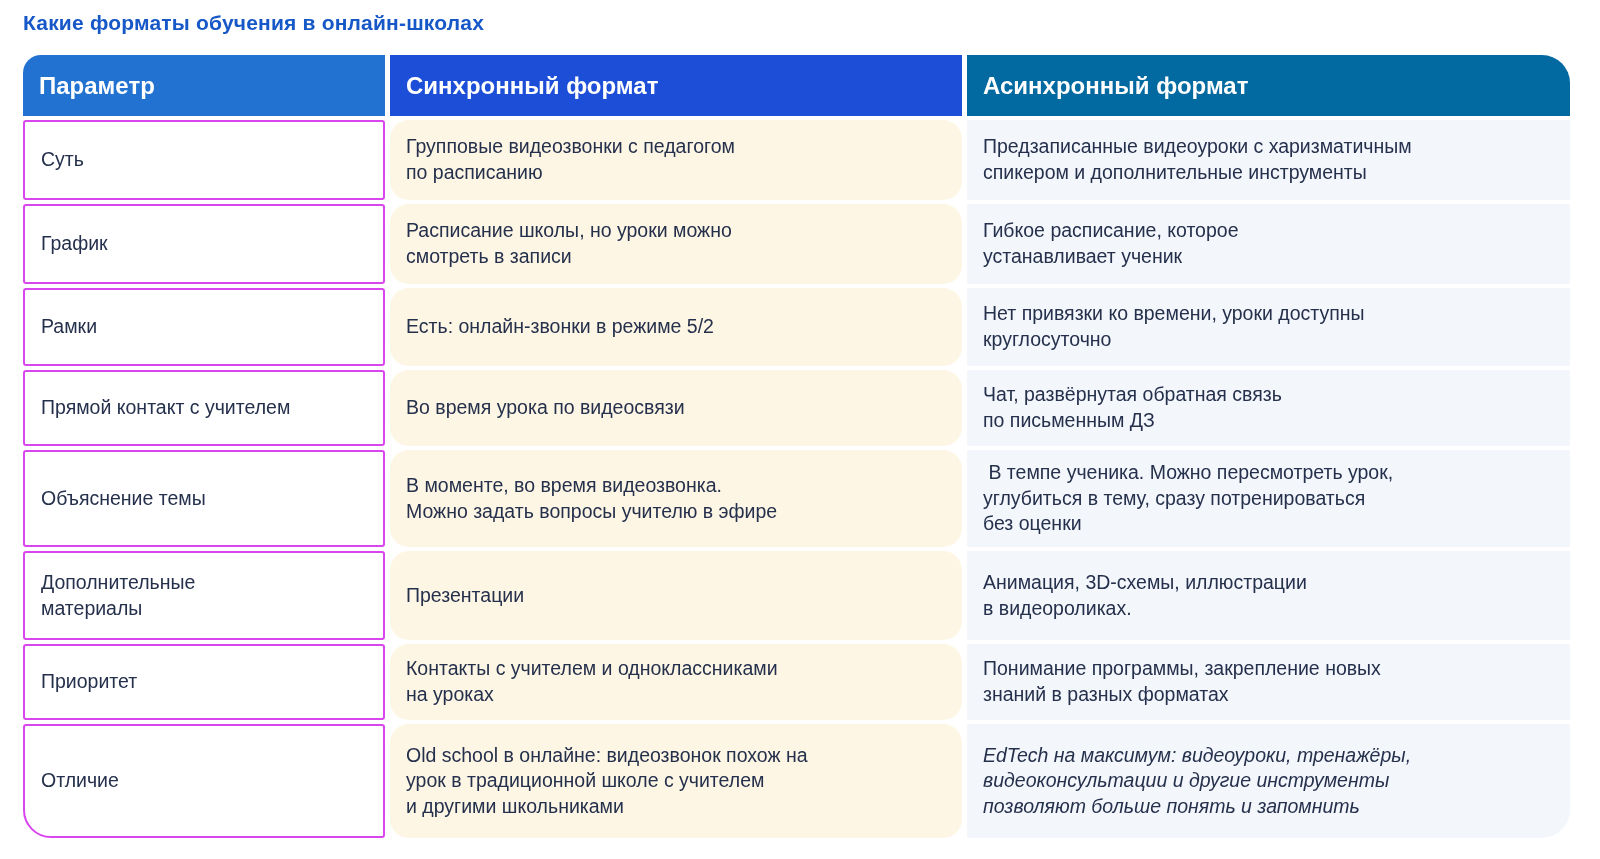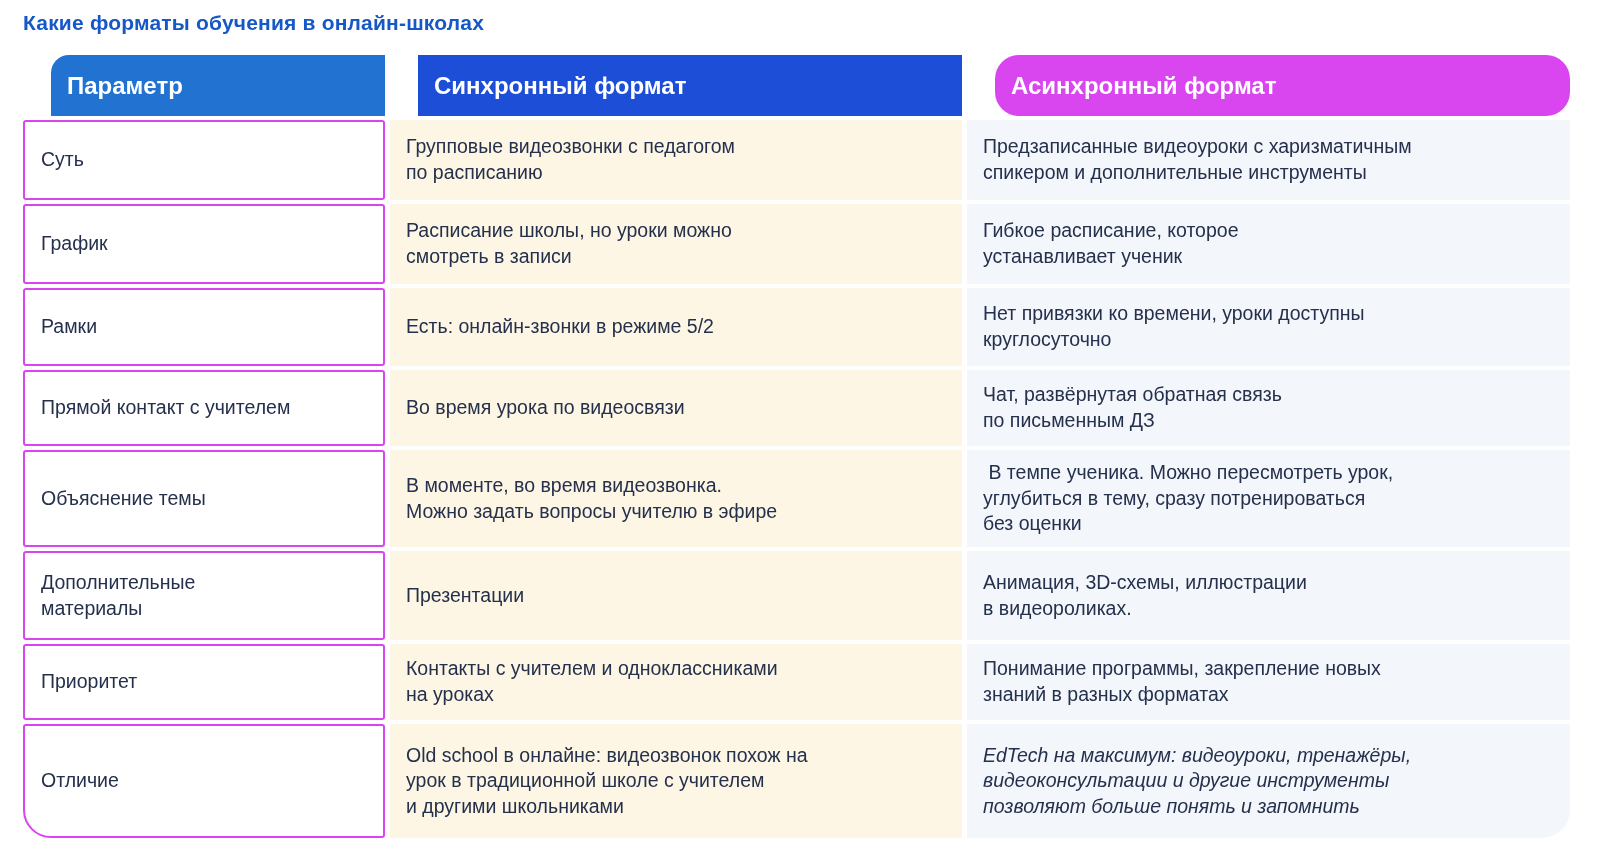--- a/index.html
+++ b/index.html
@@ -36,33 +36,32 @@
     white-space: pre-line;
   }
 
   
   .hcell {
     min-height: 61px;
     font-size: 24px;
     font-weight: 700;
     color: #ffffff;
     white-space: normal;
-    margin-left: 28px;
   }
   .h-param { background: #2273D1; border-top-left-radius: 18px; }
   .h-sync  { background: #1d4ed8; }
-  .h-async { background: #d946ef; border-top-right-radius: 28px; border-radius: 24px; }
+  .h-async { background: #0369a1; border-top-right-radius: 28px; }
 
   
   .col-param {
     background: #ffffff;
     border: 2px solid #d946ef;
     border-radius: 3px;
   }
-  .col-sync  { background: #FDF6E4; }
+  .col-sync  { background: #FDF6E4; border-radius: 19px; }
   .col-async { background: #F3F6FB; }
 
   
   .r0 { min-height: 80px; }
   .r1 { min-height: 80px; }
   .r2 { min-height: 78px; }
   .r3 { min-height: 76px; }
   .r4 { min-height: 97px; }
   .r5 { min-height: 89px; }
   .r6 { min-height: 76px; }

